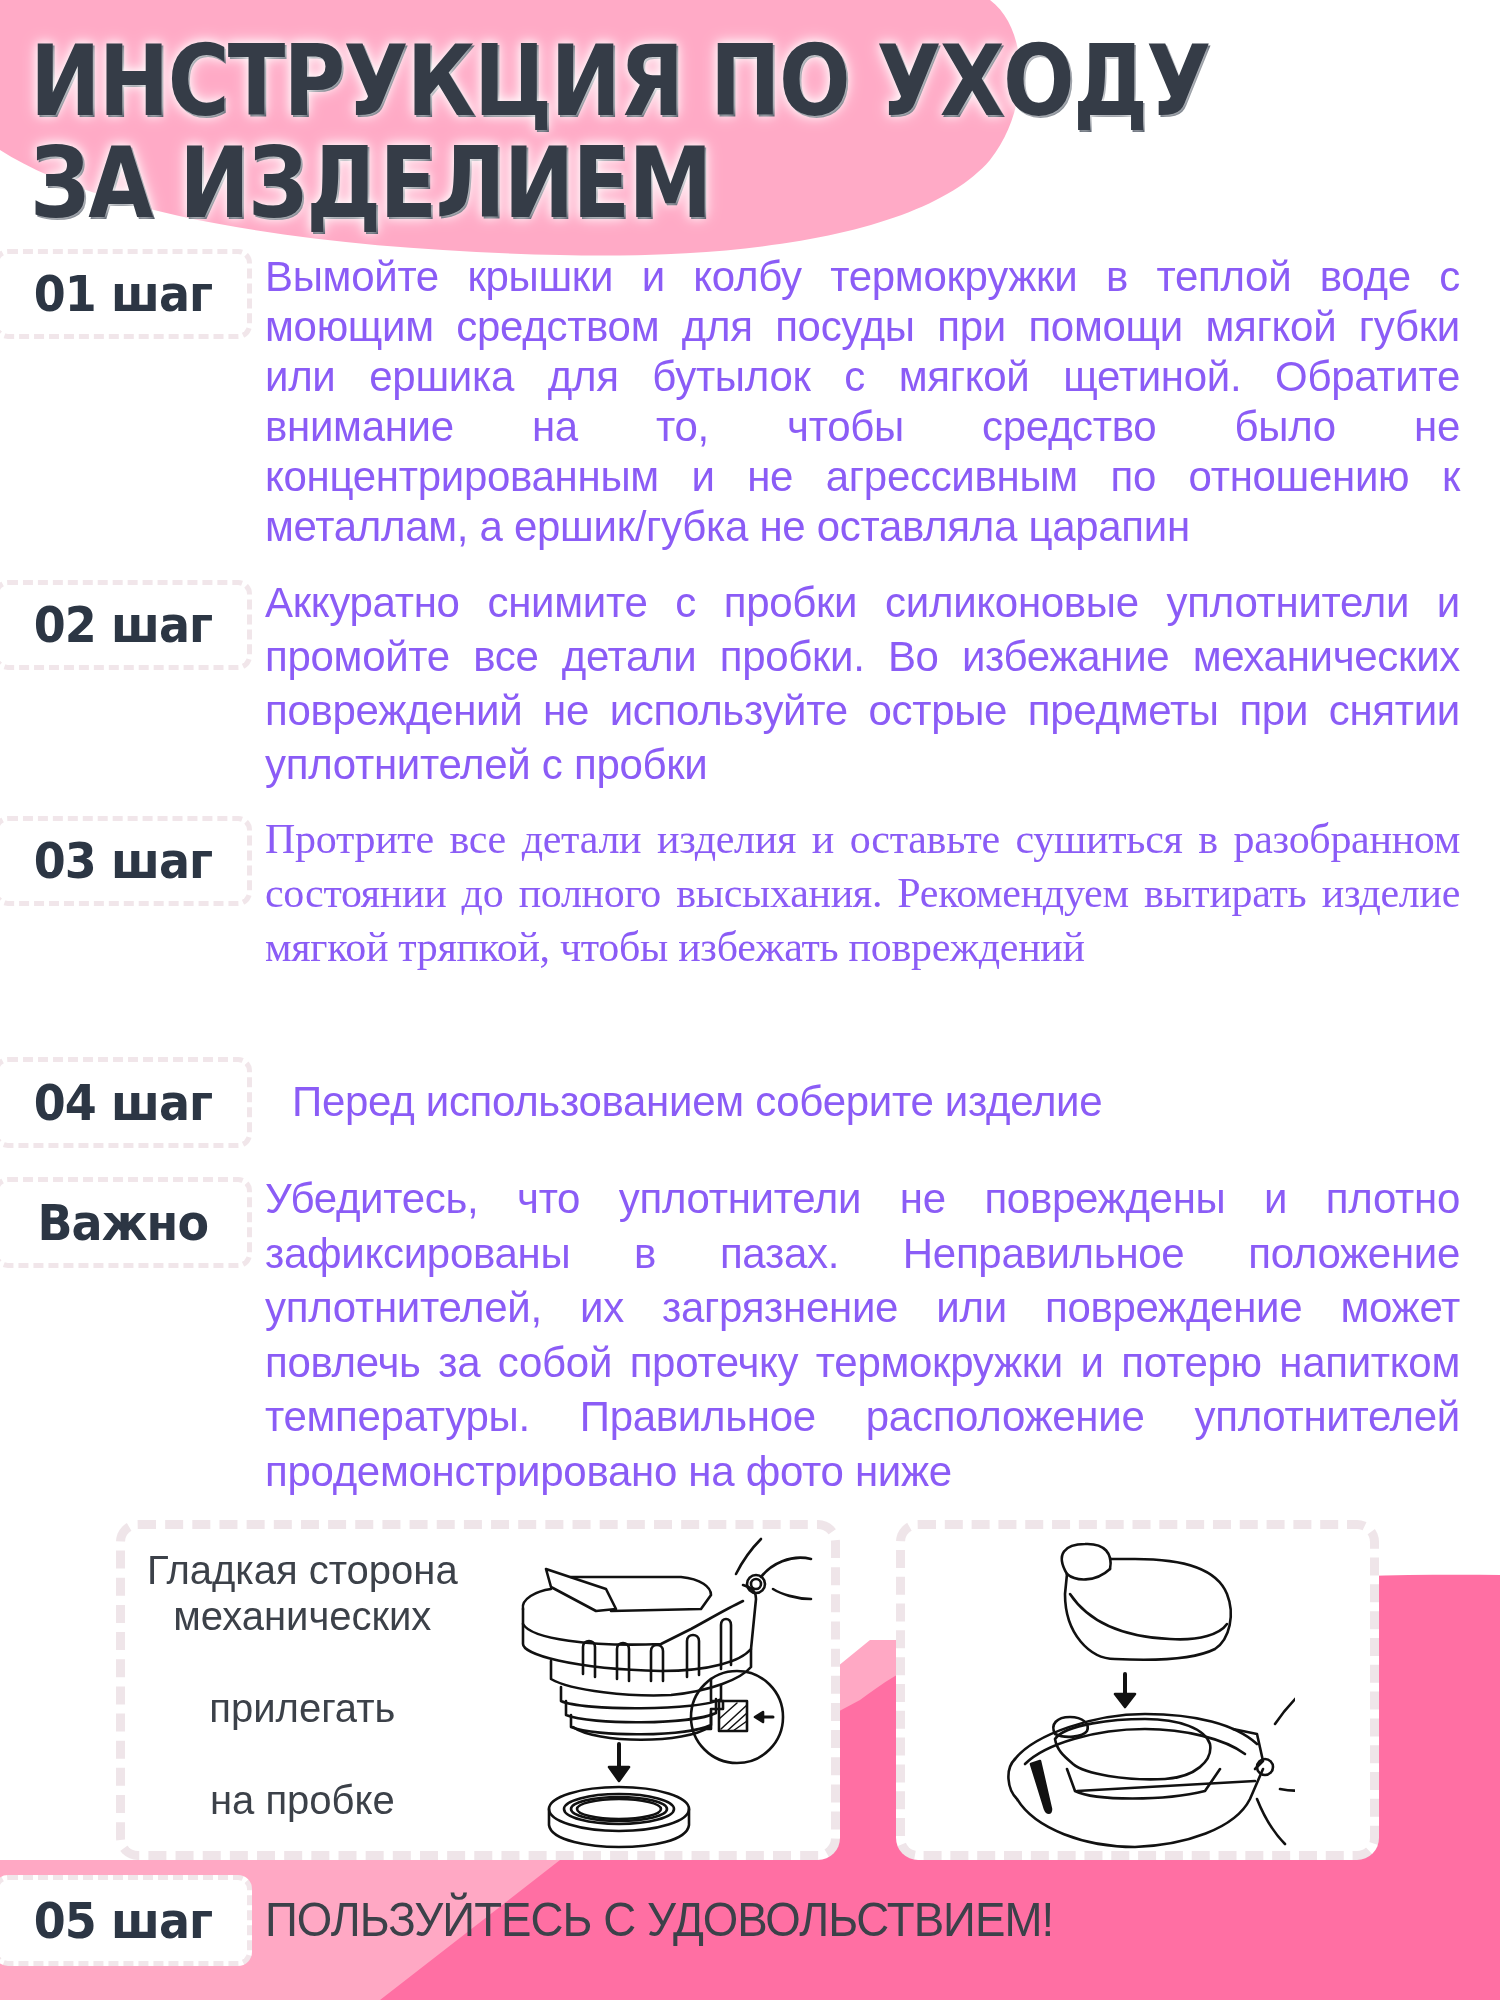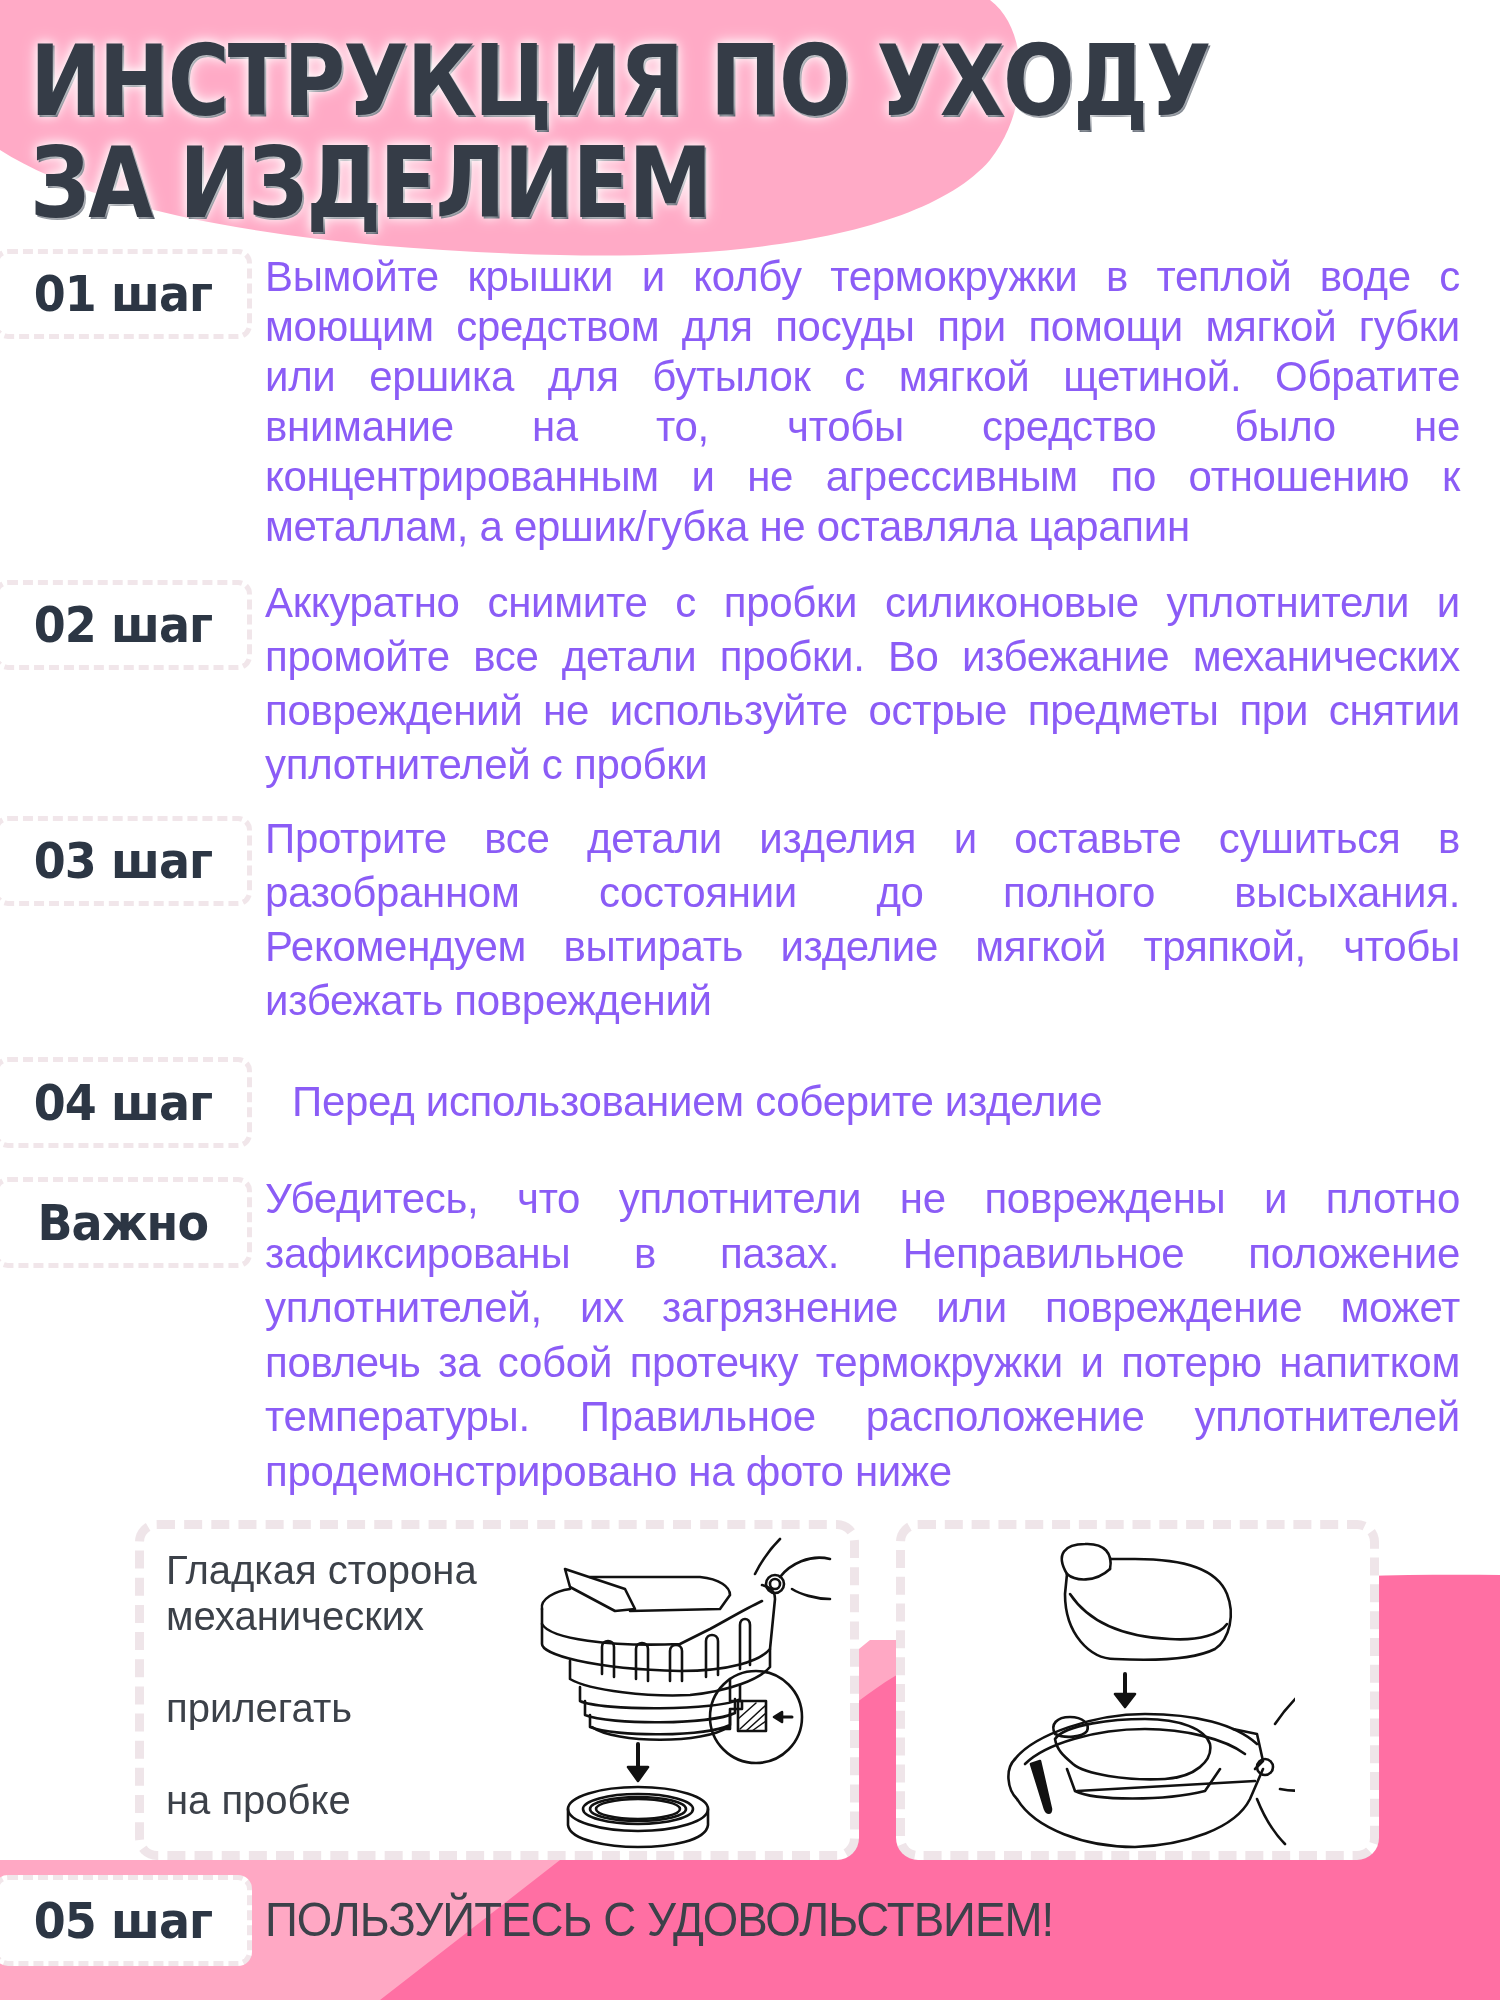--- a/index.html
+++ b/index.html
@@ -74,33 +74,33 @@
 <p class="step-text" style="top:252px;line-height:50px;">Вымойте крышки и колбу термокружки в теплой воде с моющим средством для посуды при помощи мягкой губки или ершика для бутылок с мягкой щетиной. Обратите внимание на то, чтобы средство было не концентрированным и не агрессивным по отношению к металлам, а ершик/губка не оставляла царапин</p>
 
 <div class="step-label" style="top:580px;height:90px;">
   <span>02 шаг</span>
 </div>
 <p class="step-text" style="top:576px;line-height:54px;">Аккуратно снимите с пробки силиконовые уплотнители и промойте все детали пробки. Во избежание механических повреждений не используйте острые предметы при снятии уплотнителей с пробки</p>
 
 <div class="step-label" style="top:816px;height:90px;">
   <span>03 шаг</span>
 </div>
-<p class="step-text" style="top:812px;line-height:54px;">Протрите все детали изделия и оставьте сушиться в разобранном состоянии до полного высыхания. Рекомендуем вытирать изделие мягкой тряпкой, чтобы избежать повреждений</p>
+<p class="step-text" style="top:812px;line-height:54px;font-family:Liberation Serif, serif;">Протрите все детали изделия и оставьте сушиться в разобранном состоянии до полного высыхания. Рекомендуем вытирать изделие мягкой тряпкой, чтобы избежать повреждений</p>
 
 <div class="step-label" style="top:1057px;height:91px;">
   <span>04 шаг</span>
 </div>
 <p class="step-text" style="top:1075px;line-height:54px;margin-left:27px;">Перед использованием соберите изделие</p>
 
 <div class="step-label" style="top:1177px;height:91px;">
   <span>Важно</span>
 </div>
 <p class="step-text" style="top:1172px;line-height:54.5px;">Убедитесь, что уплотнители не повреждены и плотно зафиксированы в пазах. Неправильное положение уплотнителей, их загрязнение или повреждение может повлечь за собой протечку термокружки и потерю напитком температуры. Правильное расположение уплотнителей продемонстрировано на фото ниже</p>
 
-<div class="card" style="left:135px;width:724px;">
+<div class="card" style="left:116px;width:724px;text-align:center;">
   <p class="card-text">
     <span>Гладкая сторона</span><br>
     <span>механических</span><br>
     <br>
     <span>прилегать</span><br>
     <br>
     <span>на пробке</span>
   </p>
   <svg width="330" height="320" viewBox="0 0 330 320" style="left:386px;top:0px;" fill="none" stroke="#111" stroke-width="2.6" stroke-linejoin="round" stroke-linecap="round">
 

